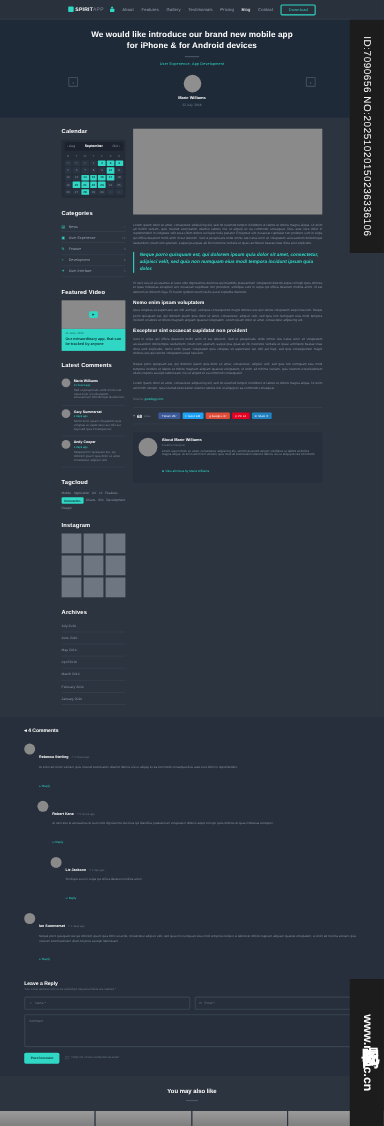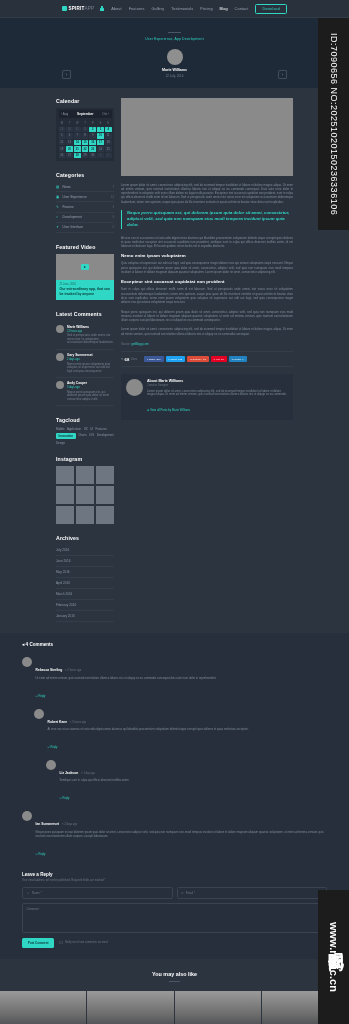--- a/index.html
+++ b/index.html
@@ -298,20 +298,24 @@
     <a href="#">Pricing</a>
     <a href="#" class="active">Blog</a>
     <a href="#">Contact</a>
     <span class="btn-download">Download</span>
   </div>
 </div>
 
 <div class="hero">
   <div class="arrow left">‹</div>
   <div class="arrow right">›</div>
+  <h1>
+    <span>We would like introduce our brand new mobile app</span><br>
+    <span>for iPhone &amp; for Android devices</span>
+  </h1>
   <div class="divider"></div>
   <div class="meta">User Experience, App Development</div>
   <div class="author-wrap">
     <div class="avatar-lg"></div>
     <div class="author-name">Marie Williams</div>
     <div class="author-date">22 July, 2016</div>
   </div>
 </div>
 
 <div class="page">

